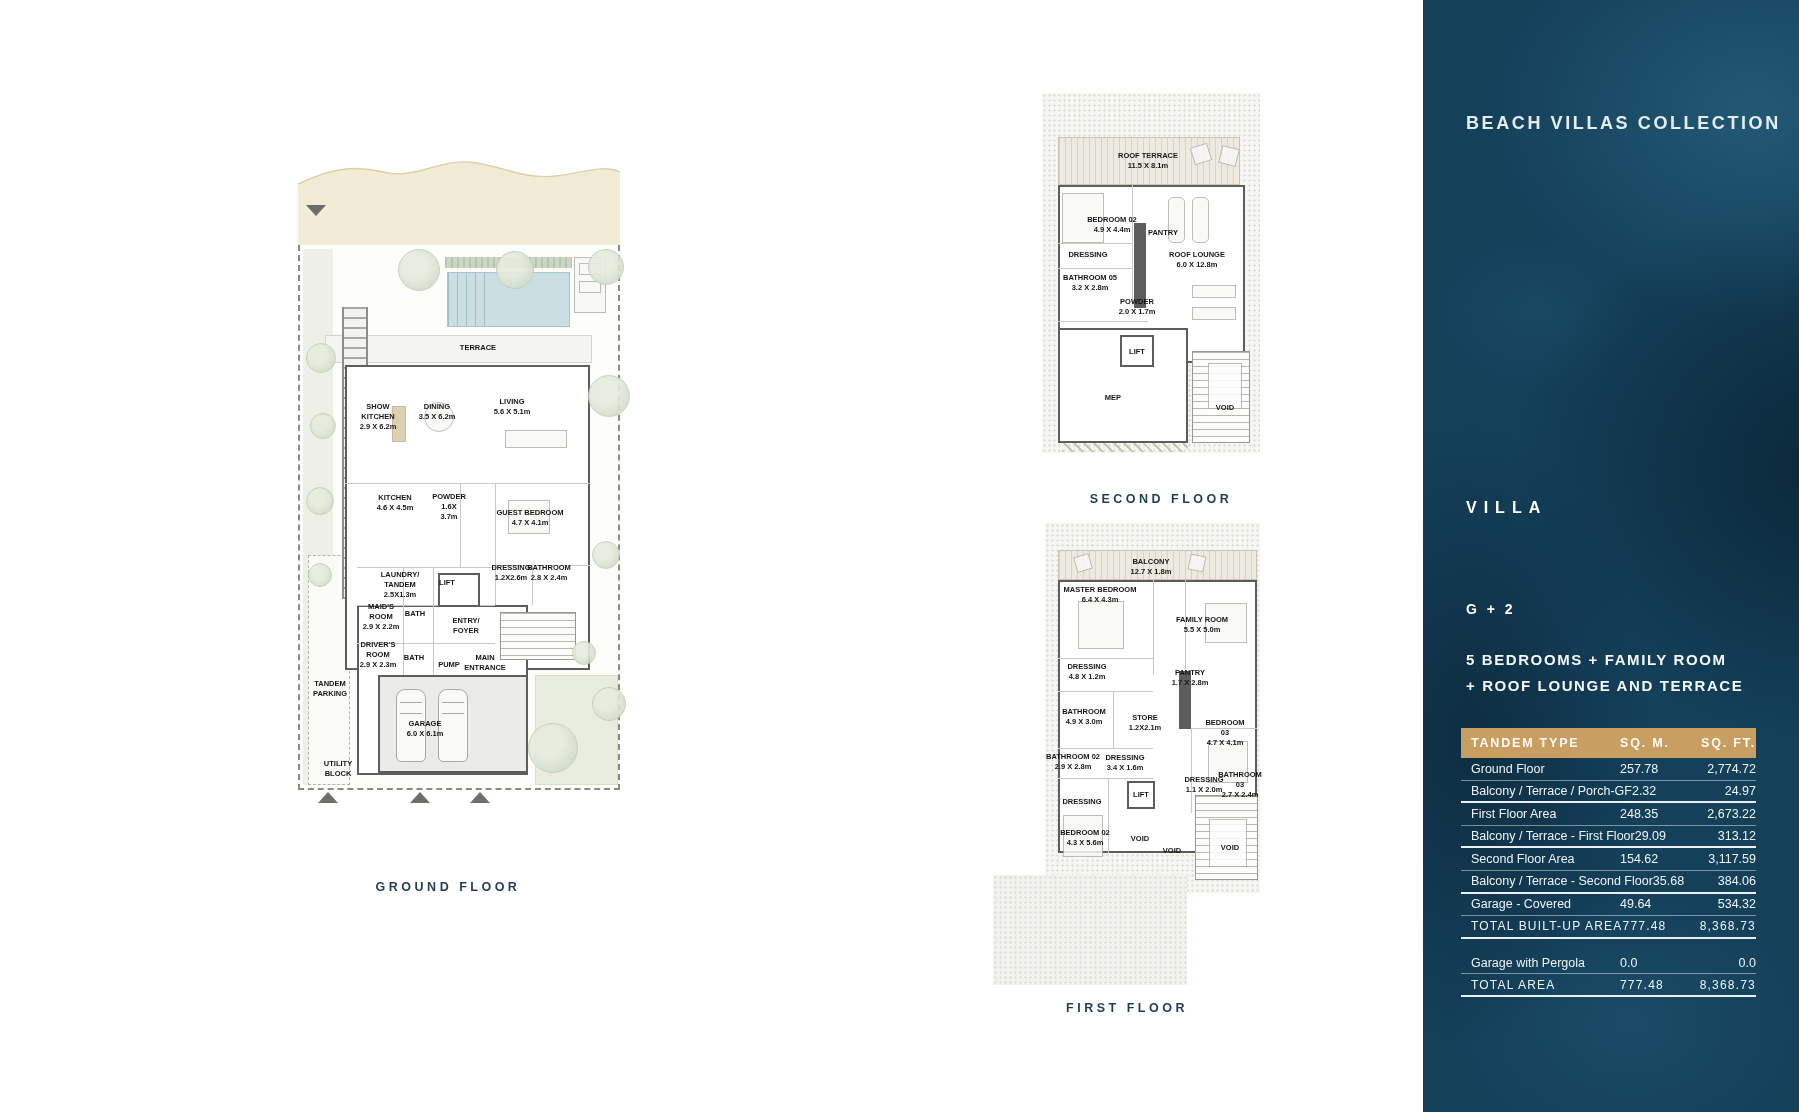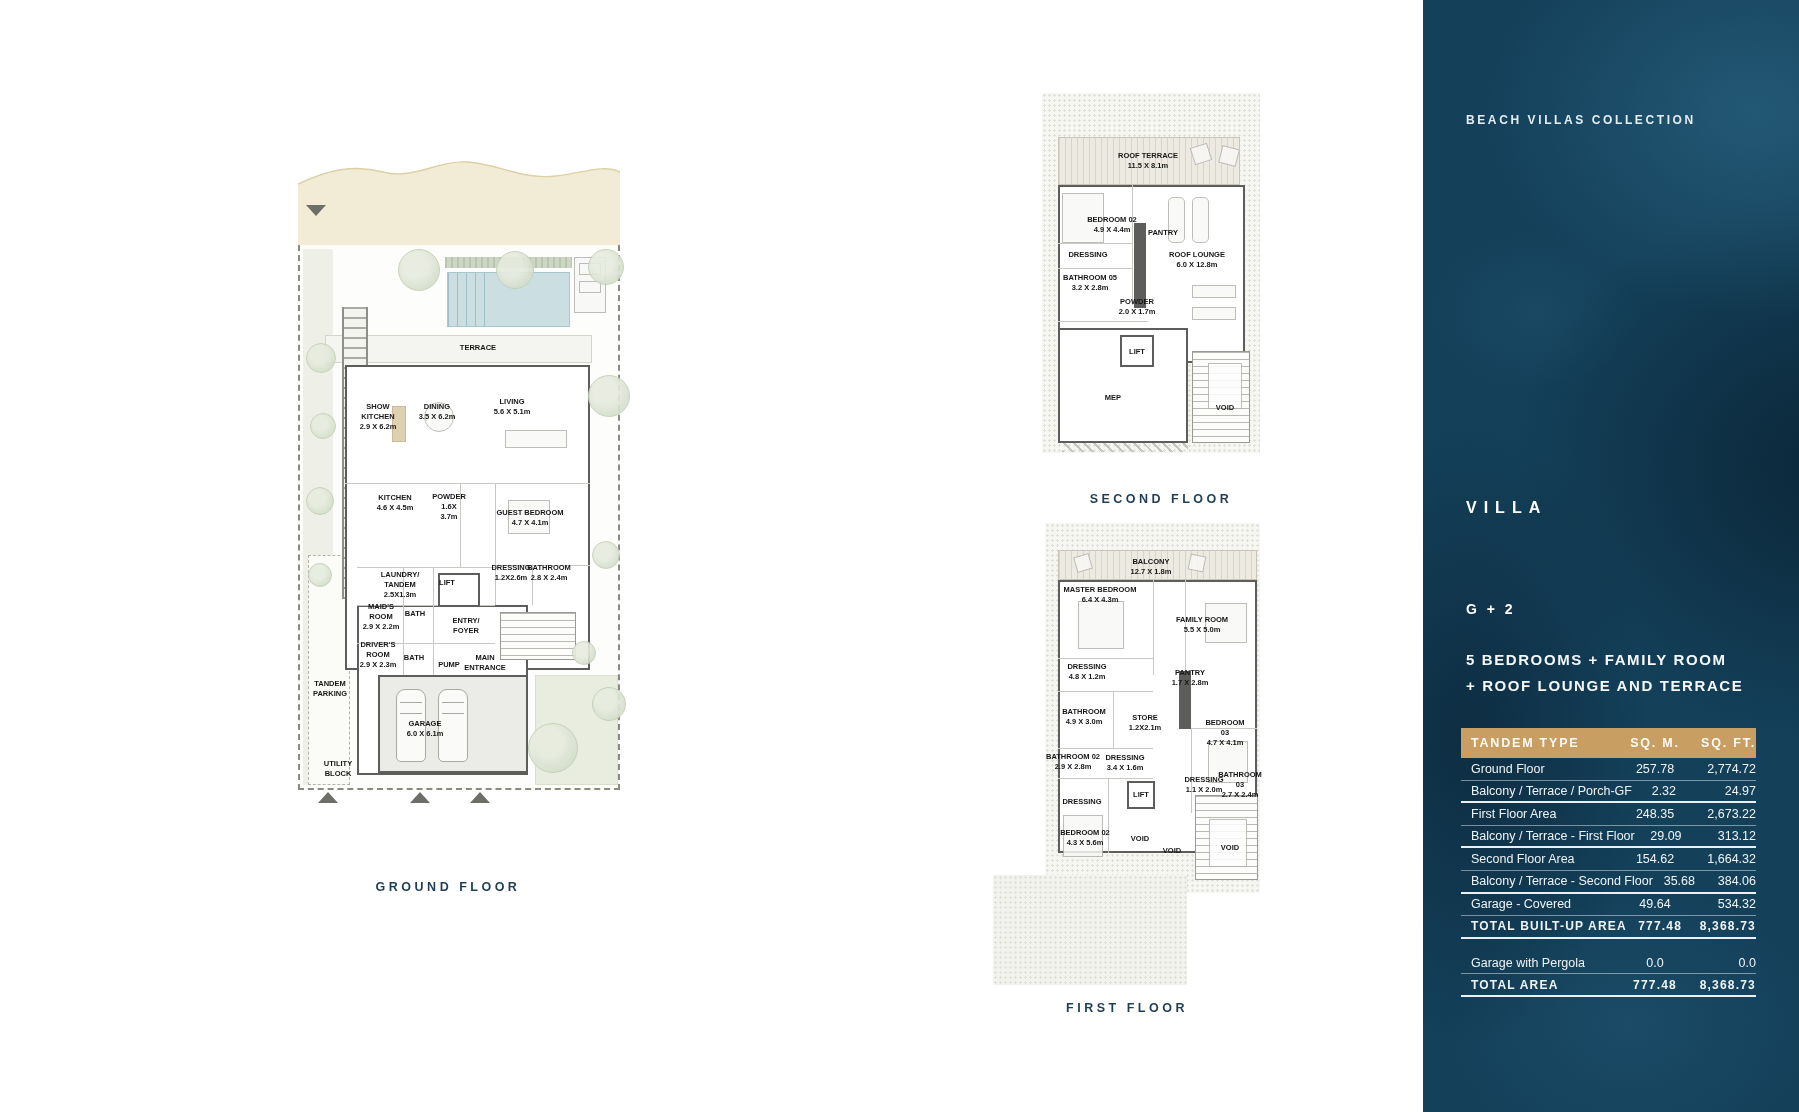--- a/index.html
+++ b/index.html
@@ -35,38 +35,38 @@
 
   
   .sidebar { position:absolute; left:1423px; top:0; width:376px; height:1112px; background-color:#14405a;
     background-image:
       radial-gradient(ellipse 430px 330px at 88% 10%, rgba(47,108,138,.55), transparent 62%),
       radial-gradient(ellipse 520px 430px at 112% 42%, rgba(9,34,50,.85), transparent 64%),
       radial-gradient(ellipse 300px 520px at 12% 66%, rgba(8,30,46,.55), transparent 60%),
       radial-gradient(ellipse 300px 230px at 55% 92%, rgba(34,88,118,.45), transparent 60%),
       radial-gradient(ellipse 160px 120px at 30% 28%, rgba(30,80,106,.5), transparent 65%);
   }
-  .sb-collection { position:absolute; left:43px; top:113px; font-size:12px; font-weight:bold;
+  .sb-collection { position:absolute; left:43px; top:113px; font-size:18px; font-weight:bold;
                    letter-spacing:2.6px; color:#e4edf1; }
   .sb-villa { position:absolute; left:43px; top:499px; font-size:16px; font-weight:bold;
               letter-spacing:7px; color:#ffffff; }
   .sb-name { position:absolute; left:41px; top:534px; font-family:"Liberation Serif",serif;
              font-size:28px; font-weight:400; letter-spacing:11px; color:#c4aa7e; }
   .sb-config { position:absolute; left:43px; top:601px; font-size:14px; font-weight:bold;
                letter-spacing:3px; color:#ffffff; }
   .sb-desc { position:absolute; left:43px; top:647px; font-size:15px; font-weight:bold;
              letter-spacing:1.6px; color:#f4f8fa; line-height:26px; }
 
   .areatable { position:absolute; left:38px; top:728px; width:295px; color:#eef4f7; }
   .t-head { height:30px; background:#c89e63; display:flex; align-items:center;
             font-size:12.5px; font-weight:bold; letter-spacing:1.8px; color:#fdfbf6; }
   .t-row { height:22.6px; display:flex; align-items:center; font-size:12.5px; }
-  .t-row.bold { font-weight:bold; font-size:12px; letter-spacing:1.2px; }
+  .t-row.bold { font-weight:normal; font-size:12px; letter-spacing:1.2px; }
   .c-label { flex:1; padding-left:10px; text-align:left; white-space:nowrap; }
-  .c-sqm { width:70px; text-align:center; white-space:nowrap; }
+  .c-sqm { width:70px; text-align:left; white-space:nowrap; }
   .c-sqft { width:66px; text-align:right; white-space:nowrap; }
   .sep-thin { border-bottom:1px solid rgba(255,255,255,.45); }
   .sep-thick { border-bottom:2px solid rgba(255,255,255,.92); }
   .t-gap { height:13px; }
 
   
   .plot { position:absolute; left:0; top:95px; width:322px; height:545px; background:#fdfdfb;
           border-left:2px dashed #8a8a80; border-right:2px dashed #8a8a80; border-bottom:2px dashed #8a8a80; }
   .gardenstrip { position:absolute; left:3px; top:4px; width:30px; height:536px; background:#eef0e7; }
   .trellis { position:absolute; left:42px; top:62px; width:26px; height:292px; background:#f3f3f0;
@@ -338,21 +338,21 @@
         <span class="c-sqft">2,673.22</span>
       </div>
       <div class="t-row sep-thick">
         <span class="c-label">Balcony / Terrace - First Floor</span>
         <span class="c-sqm">29.09</span>
         <span class="c-sqft">313.12</span>
       </div>
       <div class="t-row sep-thin">
         <span class="c-label">Second Floor Area</span>
         <span class="c-sqm">154.62</span>
-        <span class="c-sqft">1,664.32</span>
+        <span class="c-sqft">3,117.59</span>
       </div>
       <div class="t-row sep-thick">
         <span class="c-label">Balcony / Terrace - Second Floor</span>
         <span class="c-sqm">35.68</span>
         <span class="c-sqft">384.06</span>
       </div>
       <div class="t-row sep-thin">
         <span class="c-label">Garage - Covered</span>
         <span class="c-sqm">49.64</span>
         <span class="c-sqft">534.32</span>

